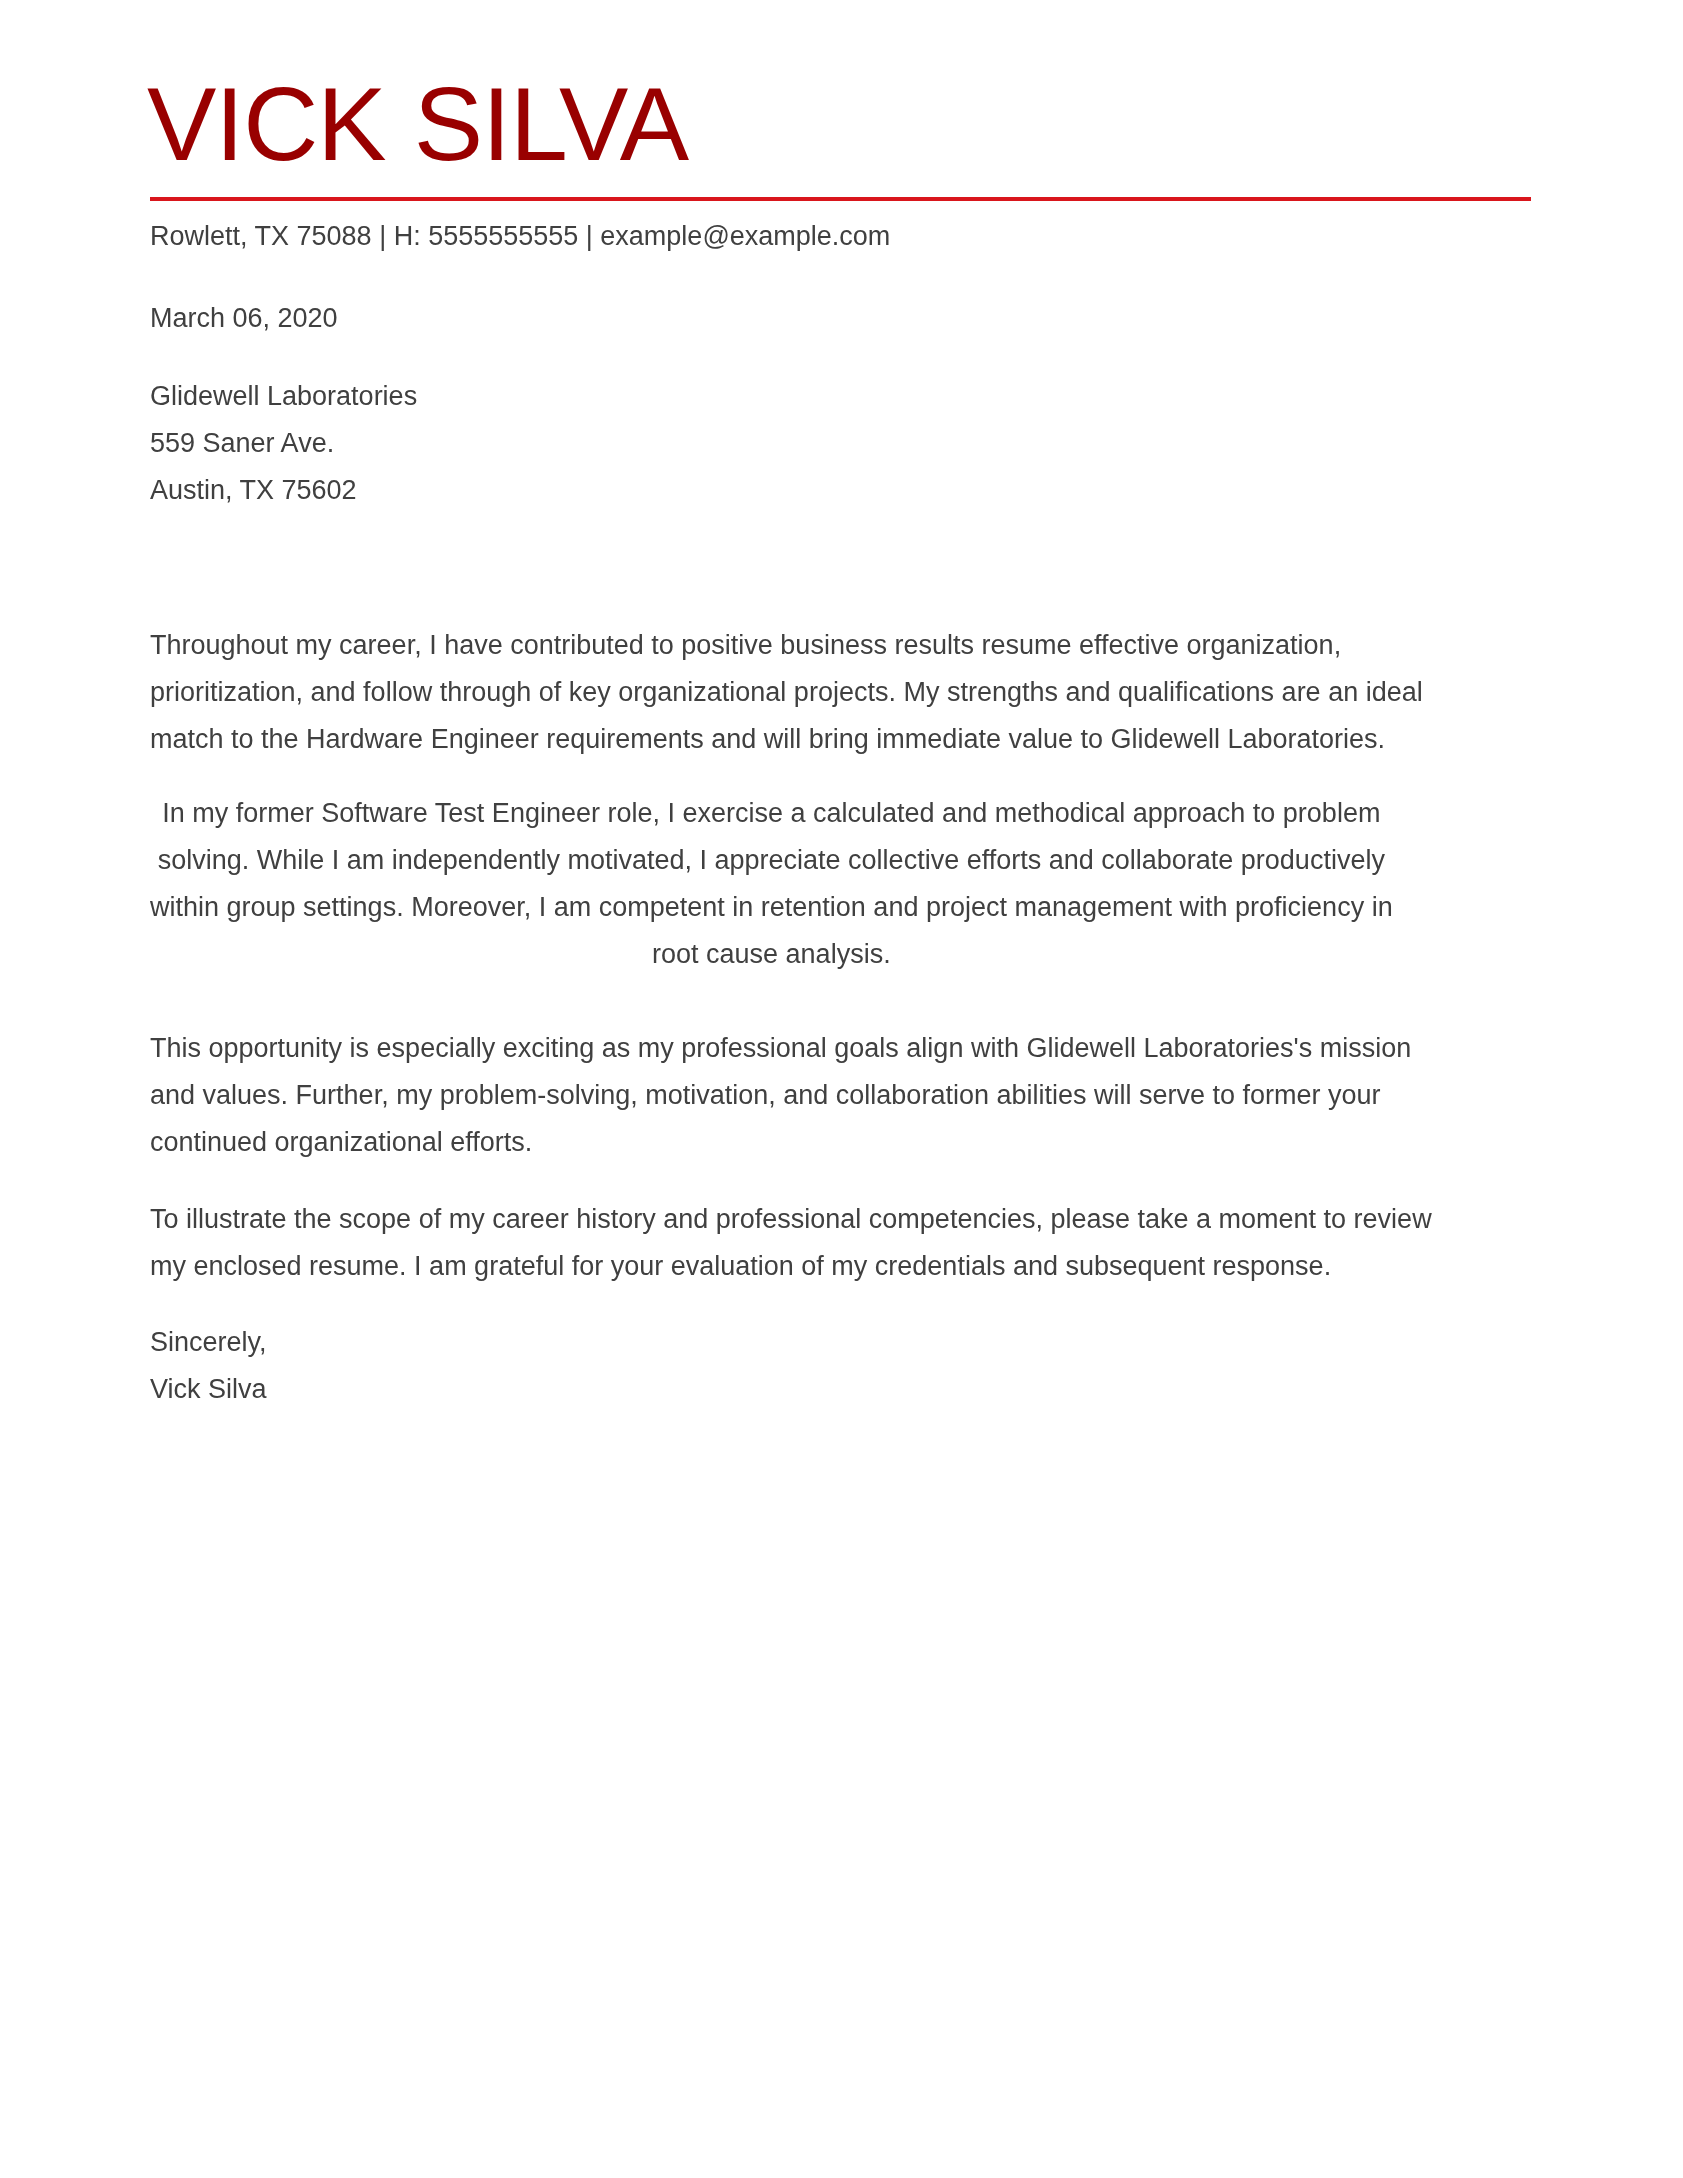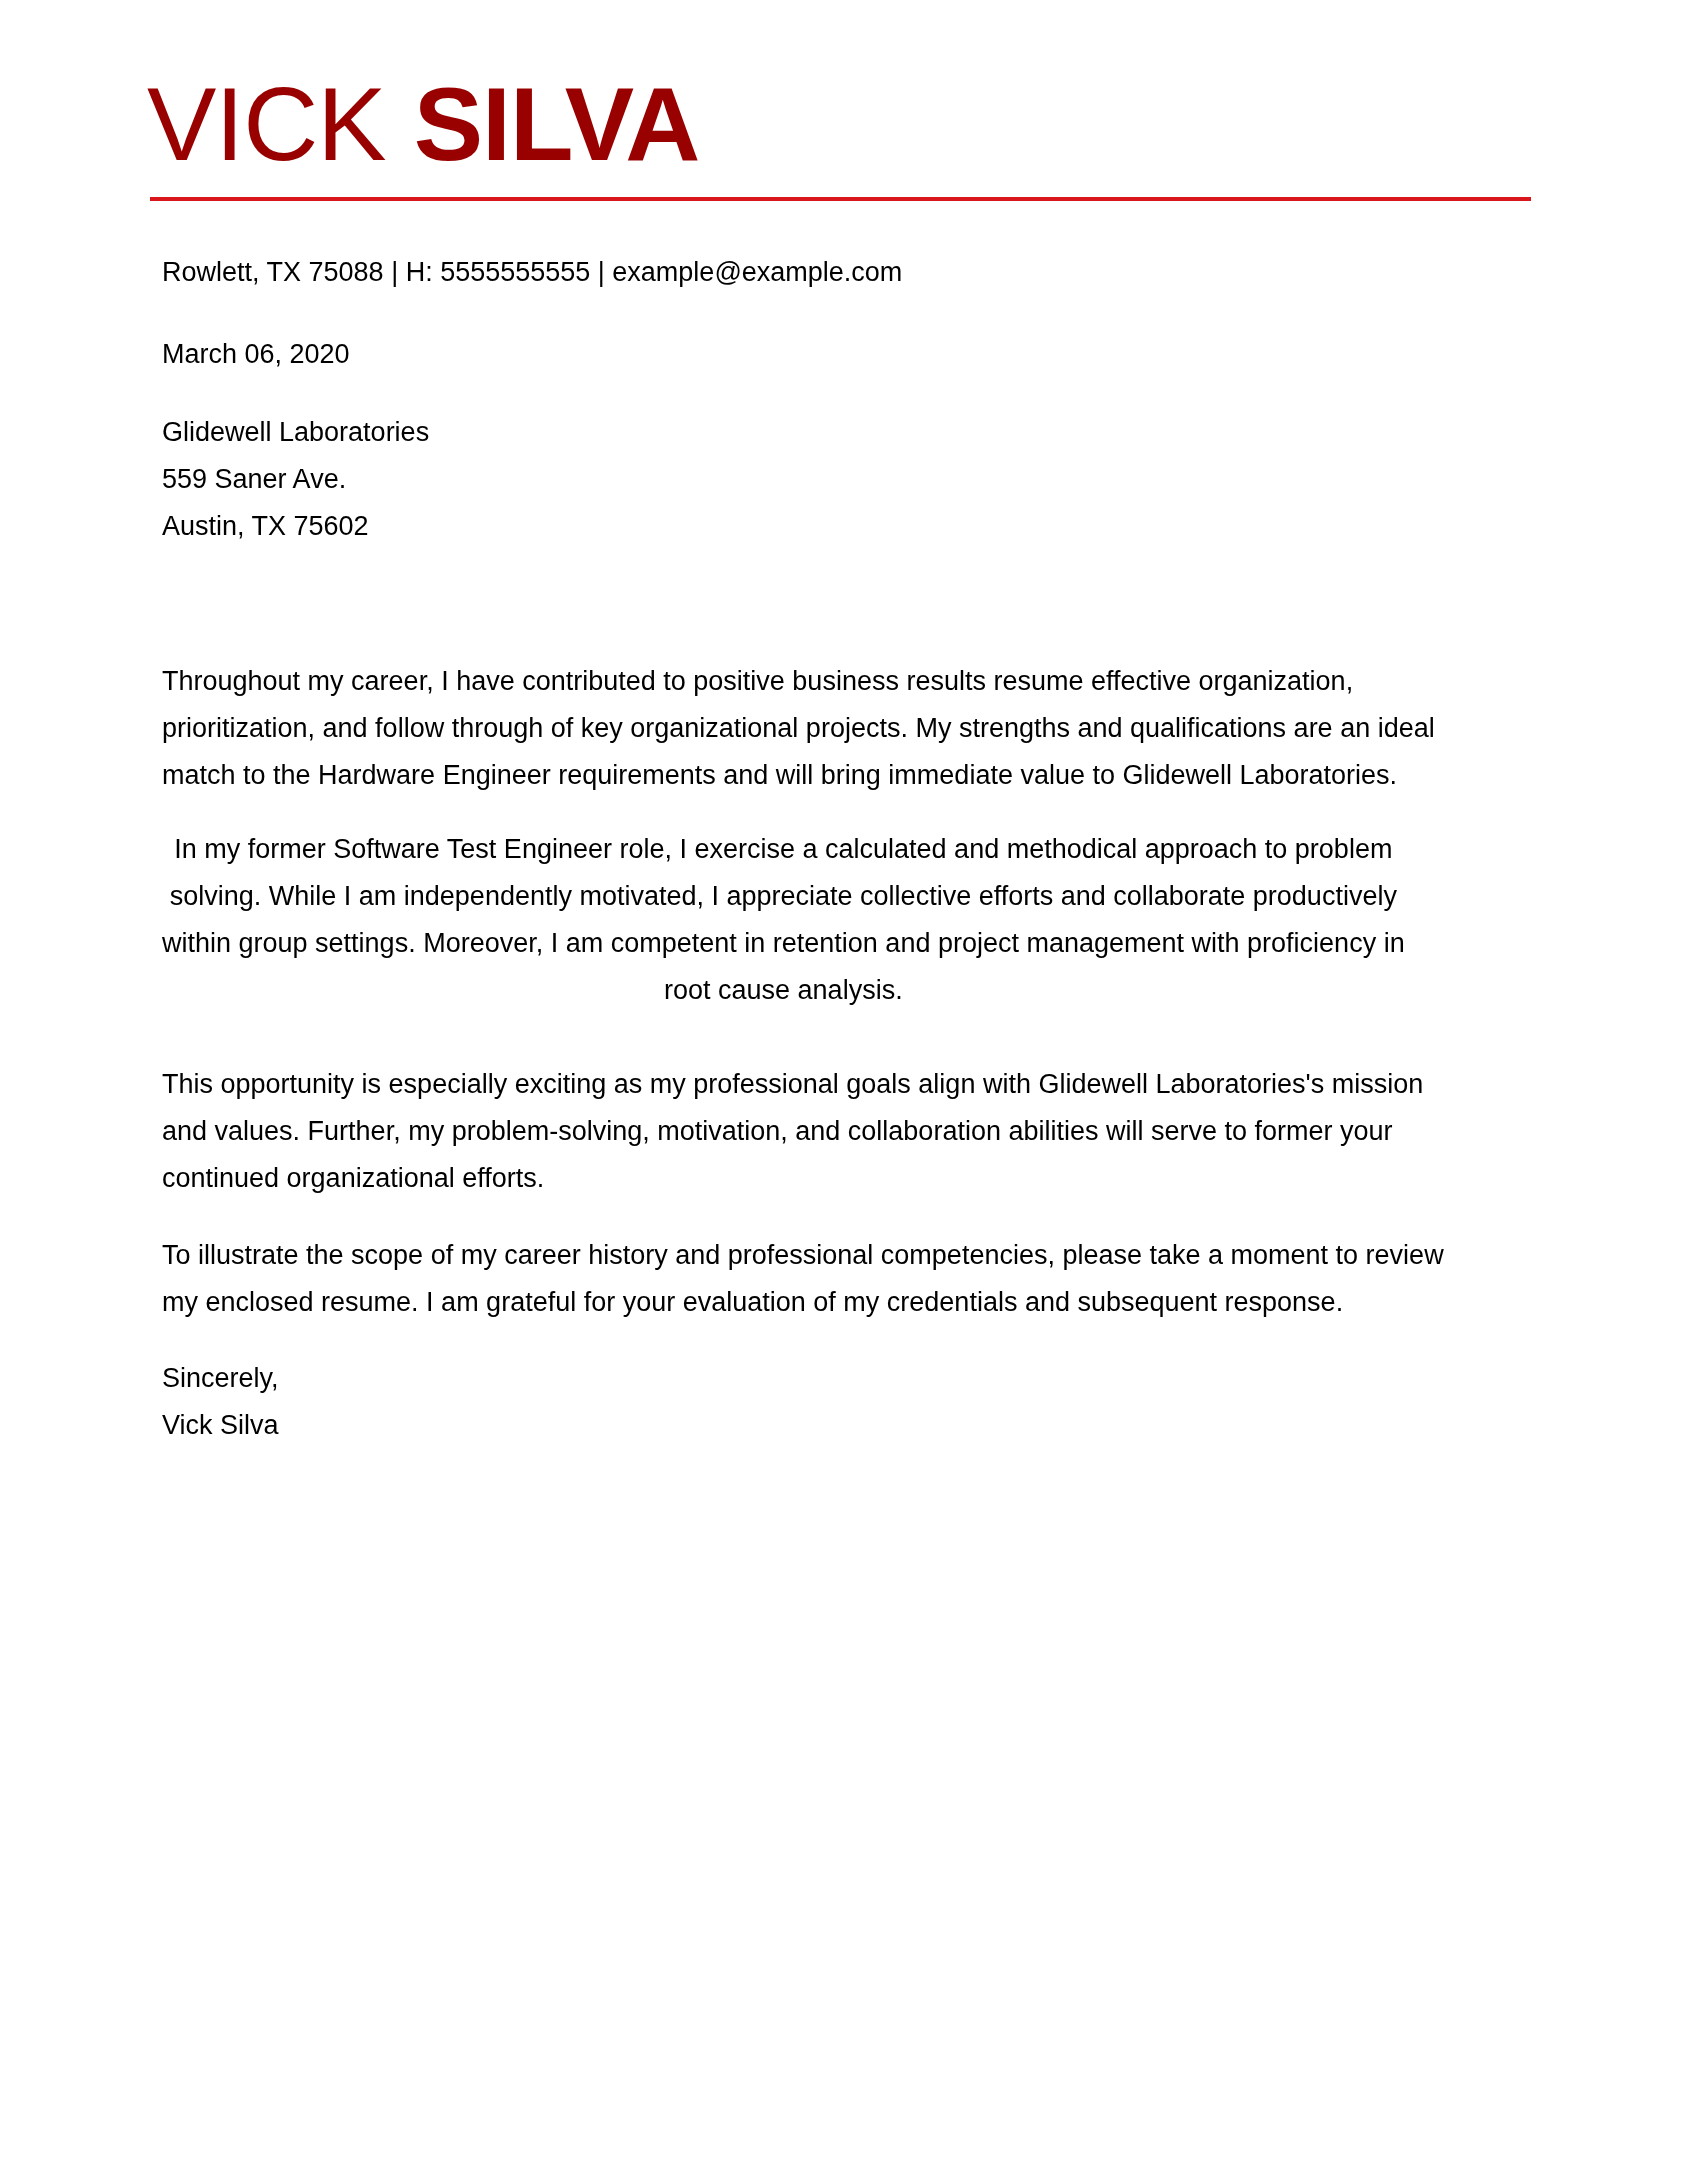--- a/index.html
+++ b/index.html
@@ -5,31 +5,30 @@
     html, body { margin: 0; padding: 0; background: #ffffff; }
     body { width: 1683px; height: 2178px; position: relative; overflow: hidden; }
     .page { position: absolute; left: 0; top: 0; width: 1683px; height: 2178px; background: #ffffff; }
     .name {
       position: absolute; left: 147px; top: 55px;
       font-family: "Liberation Sans", sans-serif;
       font-size: 104px; line-height: 139px; color: #990000;
       white-space: nowrap; letter-spacing: -1px;
     }
     .name .first { font-weight: 400; }
-    .name .last { font-weight: 700; }
+    .name .last { font-weight: 400; }
     .rule {
       position: absolute; left: 150px; top: 197px; width: 1381px; height: 4px;
       background: #d9161c;
     }
     .txt {
-      position: absolute; left: 162px;
+      position: absolute; left: 150px;
       font-family: "Liberation Sans", sans-serif;
-      font-size: 27px; line-height: 47px; color: #000000;
+      font-size: 27px; line-height: 47px; color: #404040;
       white-space: nowrap;
-      margin-top: 36px;
     }
     .line { display: block; height: 47px; }
   </style>
 </head>
 <body>
 
 <div class="page">
 
   <div class="name">
     <span class="first">VICK</span>

